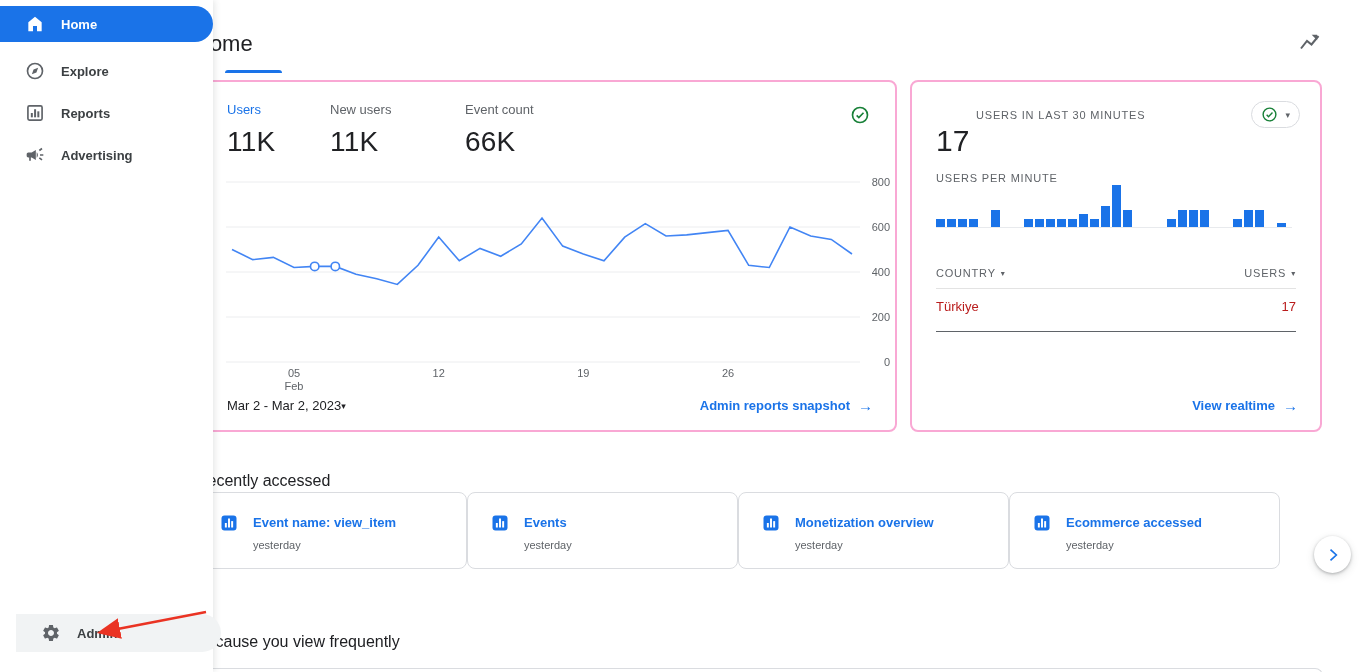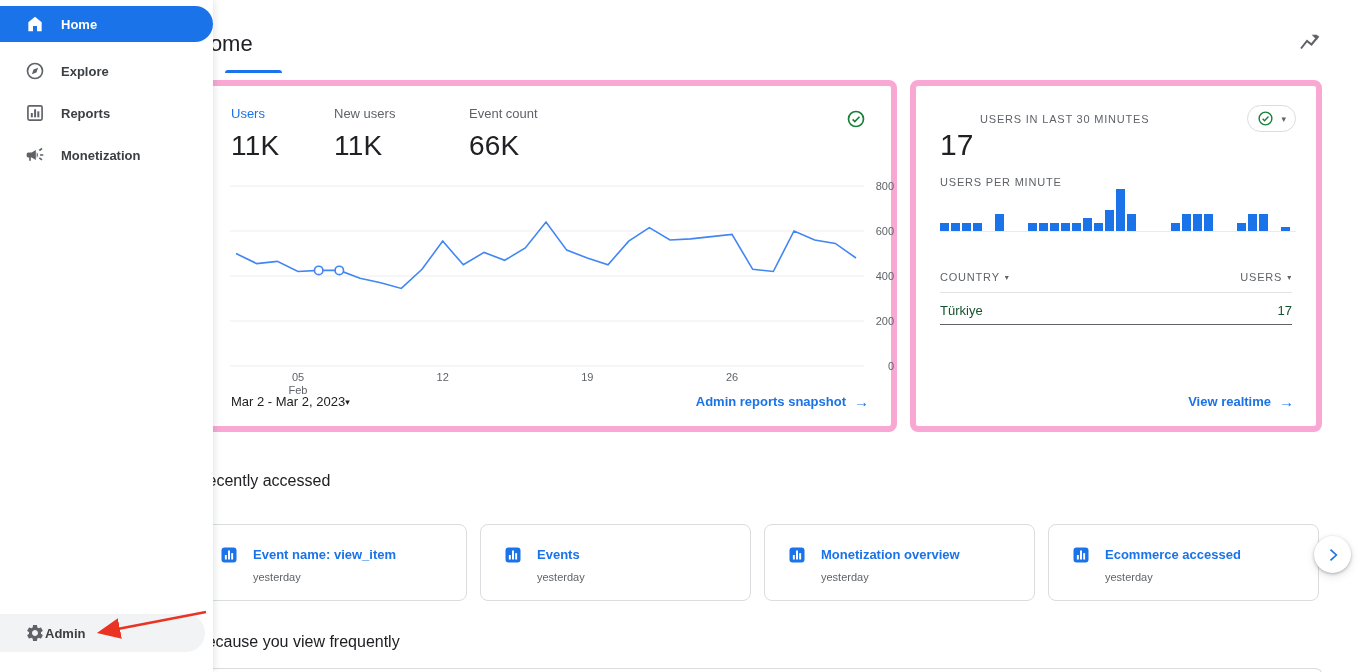--- a/index.html
+++ b/index.html
@@ -20,34 +20,34 @@
     height:42px; padding-left:25px;
     font-size:13px; font-weight:700; color:#3c4043; cursor:pointer;
   }
   .nav-item .nico { width:20px; height:20px; color:#5f6368; flex:0 0 20px; }
   .nav-item.active {
     background:#1a73e8; color:#fff; height:36px; margin:6px 0 8px 0;
     border-radius:0 20px 20px 0;
   }
   .nav-item.active .nico { color:#fff; }
   .admin-item {
-    position:absolute; left:0; bottom:20px; width:205px; height:38px;
+    position:absolute; left:16px; bottom:20px; width:205px; height:38px;
     background:#f1f3f4; border-radius:0 19px 19px 0;
-    display:flex; align-items:center; gap:0; padding-left:25px;
+    display:flex; align-items:center; gap:16px; padding-left:25px;
     font-size:13px; font-weight:700; color:#3c4043; cursor:pointer;
   }
   .admin-item .nico { width:20px; height:20px; color:#5f6368; flex:0 0 20px; }
 
   
   .page-title { position:absolute; left:194px; top:31px; font-size:22px; font-weight:400; color:#202124; z-index:1; }
   .insights-btn { position:absolute; left:1296px; top:29px; width:28px; height:28px; z-index:1; cursor:pointer; display:flex; align-items:center; justify-content:center; }
   .tab-indicator { position:absolute; left:225px; top:70px; width:57px; height:3px; background:#1a73e8; border-radius:3px 3px 0 0; z-index:1; }
 
   
-  .card { position:absolute; background:#fff; border:6px solid #f9a8d4; border-radius:8px; z-index:1; }
+  .card { position:absolute; background:#fff; border:2px solid #f9a8d4; border-radius:8px; z-index:1; }
   .overview-card { left:196px; top:80px; width:701px; height:352px; }
   .realtime-card { left:910px; top:80px; width:412px; height:352px; }
 
   .metric { position:absolute; top:20px; cursor:pointer; }
   .metric .m-label { font-size:13px; color:#5f6368; margin-bottom:9px; }
   .metric.active .m-label { color:#1a73e8; }
   .metric .m-value { font-size:28px; font-weight:400; color:#202124; letter-spacing:.2px; }
   .metric.m0 { left:29px; } .metric.m1 { left:132px; } .metric.m2 { left:267px; } .metric.m3 { left:382px; }
 
   .dq-icon { position:absolute; top:23px; right:25px; width:20px; height:20px; cursor:pointer; }
@@ -81,27 +81,27 @@
   }
   .rt-bar { width:9px; background:#1a73e8; flex:0 0 9px; }
   .rt-table { position:absolute; left:24px; right:24px; top:163px;margin-top:15px; }
   .rt-thead {
     display:flex; justify-content:space-between; padding:7px 0 9px;
     border-bottom:1px solid #e3e3e3; font-size:11px; letter-spacing:.8px; color:#5f6368;
   }
   .rt-thead .th { display:flex; align-items:center; gap:5px; cursor:pointer; }
   .rt-thead .caret { color:#5f6368; font-size:8px; }
   .rt-row {
-    display:flex; justify-content:space-between; padding:10px 0 6px;
-    border-bottom:1px solid #5f6368; font-size:13px; color:#14532d;
+    display:flex; justify-content:space-between; padding:10px 0 17px;
+    border-bottom:1px solid #5f6368; font-size:13px; color:#b91c1c;
   }
 
   
   .section-title { position:absolute; left:196px; top:472px; font-size:16px; font-weight:400; color:#202124; z-index:1; }
-  .ra-row { position:absolute; left:196px; top:524px; display:flex; gap:13px; z-index:1; }
+  .ra-row { position:absolute; left:196px; top:492px; display:flex; z-index:1; }
   .ra-card { width:271px; height:77px; border:1px solid #dadce0; border-radius:8px; background:#fff; position:relative; cursor:pointer; }
   .ra-icon { position:absolute; left:23px; top:21px; width:18px; height:18px; }
   .ra-title { position:absolute; left:56px; top:22px; font-size:13px; font-weight:700; color:#1a73e8; white-space:nowrap; }
   .ra-sub { position:absolute; left:56px; top:46px; font-size:11px; color:#5f6368; }
   .ra-next-btn {
     position:absolute; left:1314px; top:536px; width:37px; height:37px; border-radius:50%;
     background:#fff; z-index:2; cursor:pointer;
     box-shadow:0 1px 3px rgba(60,64,67,.35), 0 3px 8px rgba(60,64,67,.15);
     display:flex; align-items:center; justify-content:center;
   }
@@ -326,21 +326,21 @@
       <rect x="7" y="12" width="2.4" height="5.2" fill="currentColor"></rect>
       <rect x="10.9" y="7.5" width="2.4" height="9.7" fill="currentColor"></rect>
       <rect x="14.8" y="10" width="2.4" height="7.2" fill="currentColor"></rect>
     </svg>
     <span>Reports</span>
   </div>
   <div class="nav-item">
     <svg class="nico" viewBox="0 0 24 24">
       <path d="M18 11v2h4v-2zM16.6 16.2l1.2-1.6 3.2 2.4-1.2 1.6zM17.8 7.4 16.6 5.8 19.8 3.4 21 5zM4 9c-1.1 0-2 .9-2 2v2c0 1.1.9 2 2 2h1v4h2v-4h1l5 3V6L8 9zM15.5 12c0-1.33-.58-2.53-1.5-3.35v6.69c.92-.81 1.5-2.02 1.5-3.34z" fill="currentColor"></path>
     </svg>
-    <span>Monetization</span>
+    <span>Advertising</span>
   </div>
 
   <div class="admin-item">
     <svg class="nico" viewBox="0 0 24 24">
       <path d="M19.14 12.94c.04-.3.06-.61.06-.94s-.02-.64-.07-.94l2.03-1.58c.18-.14.23-.41.12-.61l-1.92-3.32c-.12-.22-.37-.29-.59-.22l-2.39.96c-.5-.38-1.03-.7-1.62-.94l-.36-2.54c-.04-.24-.24-.41-.48-.41h-3.84c-.24 0-.43.17-.47.41l-.36 2.54c-.59.24-1.13.57-1.62.94l-2.39-.96c-.22-.08-.47 0-.59.22L2.74 8.87c-.12.21-.08.47.12.61l2.03 1.58c-.05.3-.09.63-.09.94s.02.64.07.94l-2.03 1.58c-.18.14-.23.41-.12.61l1.92 3.32c.12.22.37.29.59.22l2.39-.96c.5.38 1.03.7 1.62.94l.36 2.54c.05.24.24.41.48.41h3.84c.24 0 .44-.17.47-.41l.36-2.54c.59-.24 1.13-.56 1.62-.94l2.39.96c.22.08.47 0 .59-.22l1.92-3.32c.12-.22.07-.47-.12-.61l-2.01-1.58zM12 15.6c-1.98 0-3.6-1.62-3.6-3.6s1.62-3.6 3.6-3.6 3.6 1.62 3.6 3.6-1.62 3.6-3.6 3.6z" fill="currentColor"></path>
     </svg>
     <span>Admin</span>
   </div>
 </aside>
 

